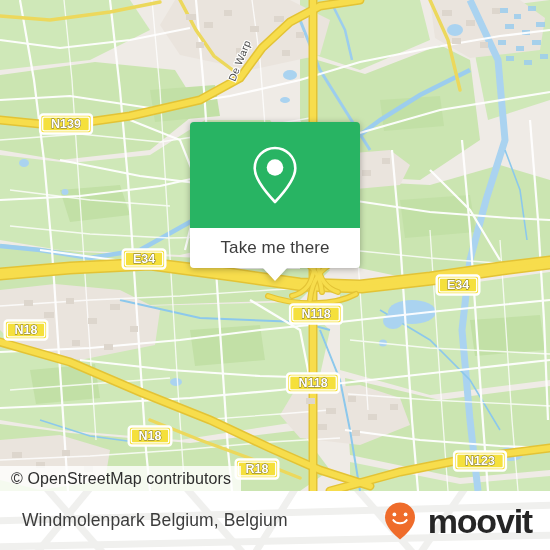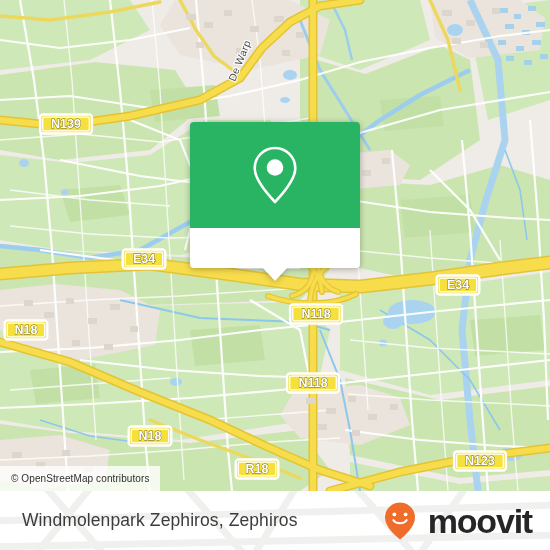--- a/index.html
+++ b/index.html
@@ -35,21 +35,21 @@
   
   #attribution {
     position: absolute;
     left: 0;
     top: 466px;
     height: 25px;
     display: flex;
     align-items: center;
     padding: 0 10px 0 11px;
     background: rgba(255,255,255,0.80);
-    font-size: 10px;
+    font-size: 16px;
     color: #2e2e2e;
     letter-spacing: .1px;
     white-space: nowrap;
     z-index: 30;
   }
 
   
   #callout {
     position: absolute;
     left: 190px;
@@ -408,41 +408,42 @@
     </div>
 
     <div id="callout">
       <div id="callout-top" style="background: rgb(40, 180, 99);">
         <svg width="50" height="62" viewBox="0 0 50 62">
           <path d="M25 4 C13.8 4 4.7 13.1 4.7 24.3 C4.7 35 16 48.5 25 58 C34 48.5 45.3 35 45.3 24.3 C45.3 13.1 36.2 4 25 4 Z" fill="none" stroke="#ffffff" stroke-width="2.6" stroke-linejoin="round"></path>
           <circle cx="25" cy="23.5" r="8.3" fill="#ffffff"></circle>
         </svg>
       </div>
       <div id="callout-bottom">
+        <span id="callout-label">Take me there</span>
         <span id="callout-tail"></span>
       </div>
     </div>
   </div>
 
   <div id="footer">
     <svg id="footer-bg" viewBox="0 0 550 59">
       <rect x="0" y="0" width="550" height="59" fill="#ffffff"></rect>
       <g stroke="#f0f0ee" stroke-width="7" fill="none">
         <path d="M40,-10 L110,70"></path>
         <path d="M96,-10 L30,70"></path>
         <path d="M180,-10 L250,70"></path>
         <path d="M300,-10 L250,70"></path>
         <path d="M350,-10 L420,70"></path>
         <path d="M470,-10 L415,70"></path>
         <path d="M-10,30 L560,14"></path>
         <path d="M-10,56 L560,44"></path>
       </g>
     </svg>
     <div id="footer-inner">
-      <div id="place-title">Windmolenpark Zephiros, Zephiros</div>
+      <div id="place-title">Windmolenpark Belgium, Belgium</div>
       <div id="brand">
         <svg width="34" height="40" viewBox="0 0 34 40">
           <path d="M17 1.5 C8.7 1.5 2 8.2 2 16.5 C2 25.6 12.2 34.5 17 38.5 C21.8 34.5 32 25.6 32 16.5 C32 8.2 25.3 1.5 17 1.5 Z" fill="#ef6c2b"></path>
           <circle cx="11.4" cy="13.4" r="1.9" fill="#ffffff"></circle>
           <circle cx="22.6" cy="13.4" r="1.9" fill="#ffffff"></circle>
           <path d="M10.4 19.2 C13 23.2 21 23.2 23.6 19.2" stroke="#ffffff" stroke-width="2.1" fill="none" stroke-linecap="round"></path>
         </svg>
         <span id="brand-name">moovit</span>
       </div>
     </div>

